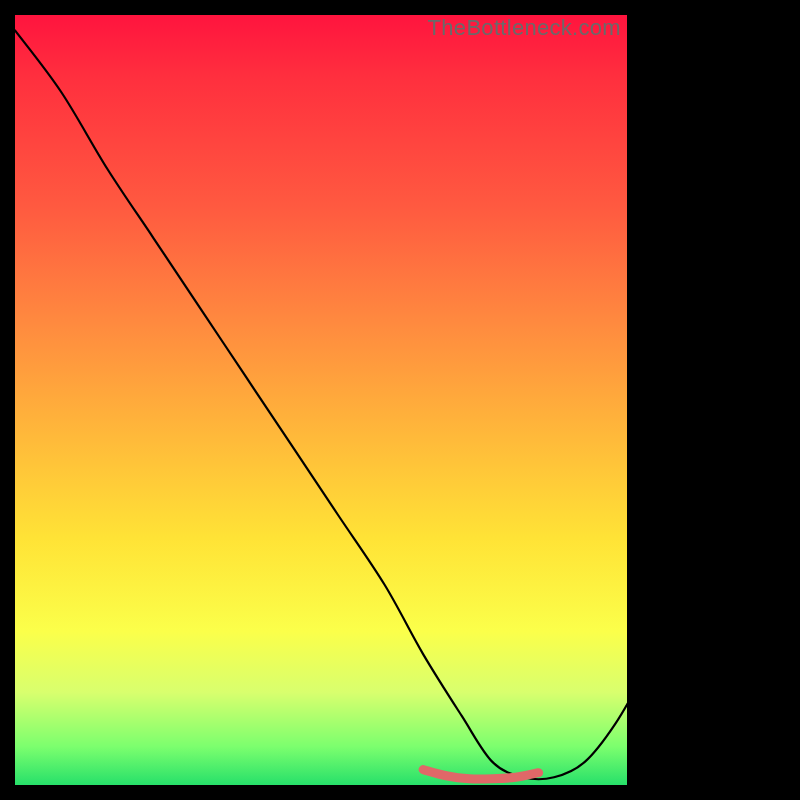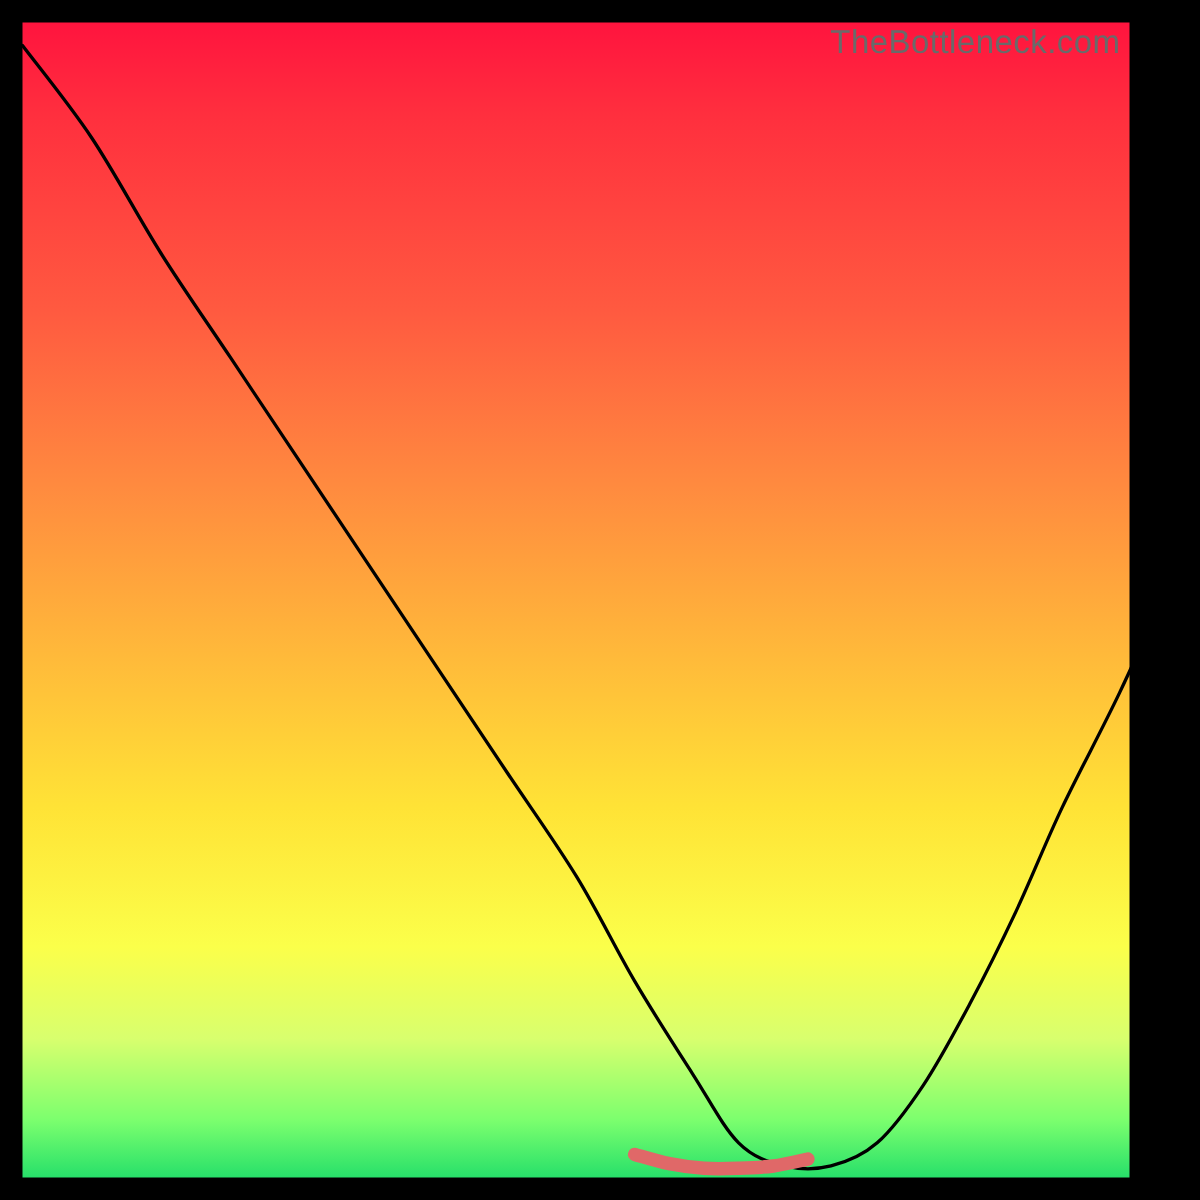--- a/index.html
+++ b/index.html
@@ -14,21 +14,21 @@
   .frame {
     position: relative;
     width: 800px;
     height: 800px;
     background: #000;
   }
   .plot {
     position: absolute;
     left: 15px;
     top: 15px;
-    width: 738px;
+    width: 612px;
     height: 770px;
     
     background: linear-gradient(
       to bottom,
       #ff143e 0%,
       #ff2f3e 8%,
       #ff5a40 25%,
       #ff8a3f 40%,
       #ffba3a 55%,
       #ffe336 68%,

